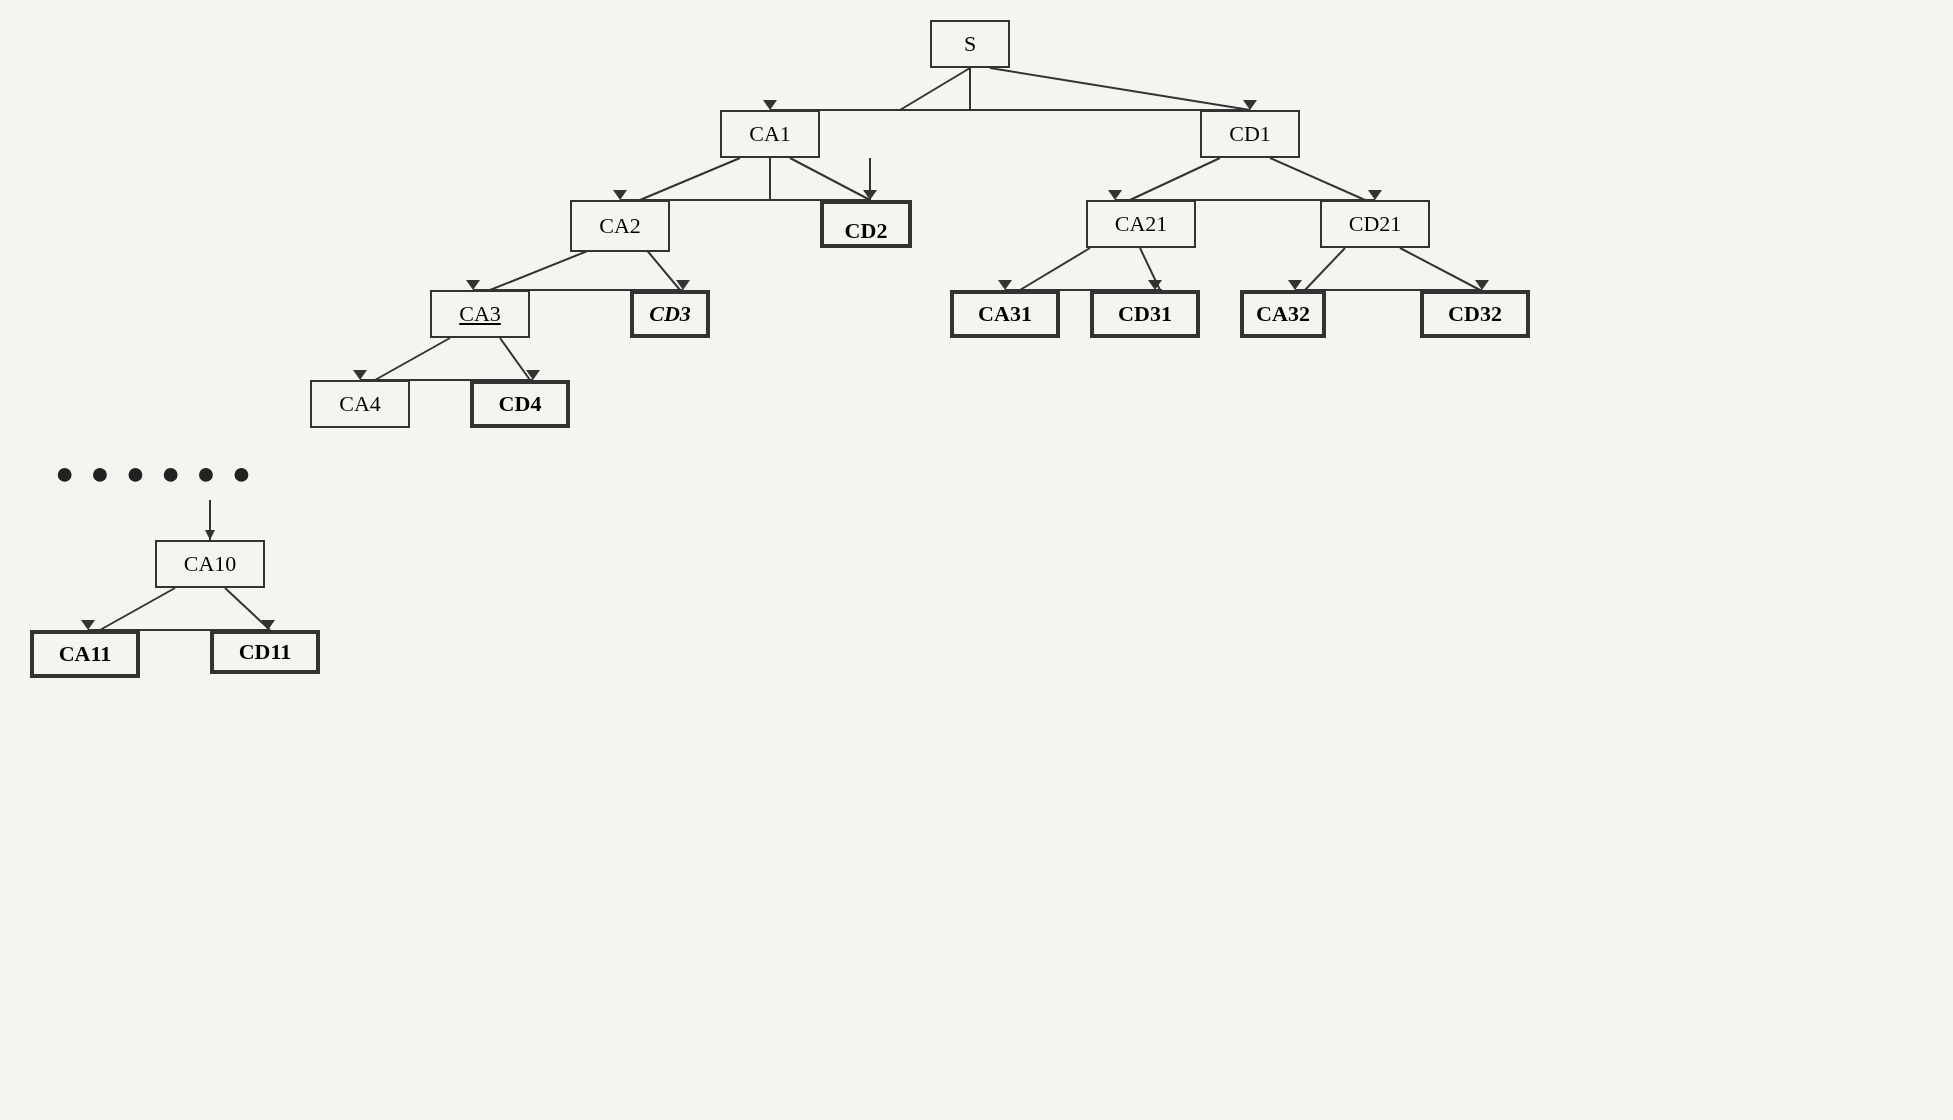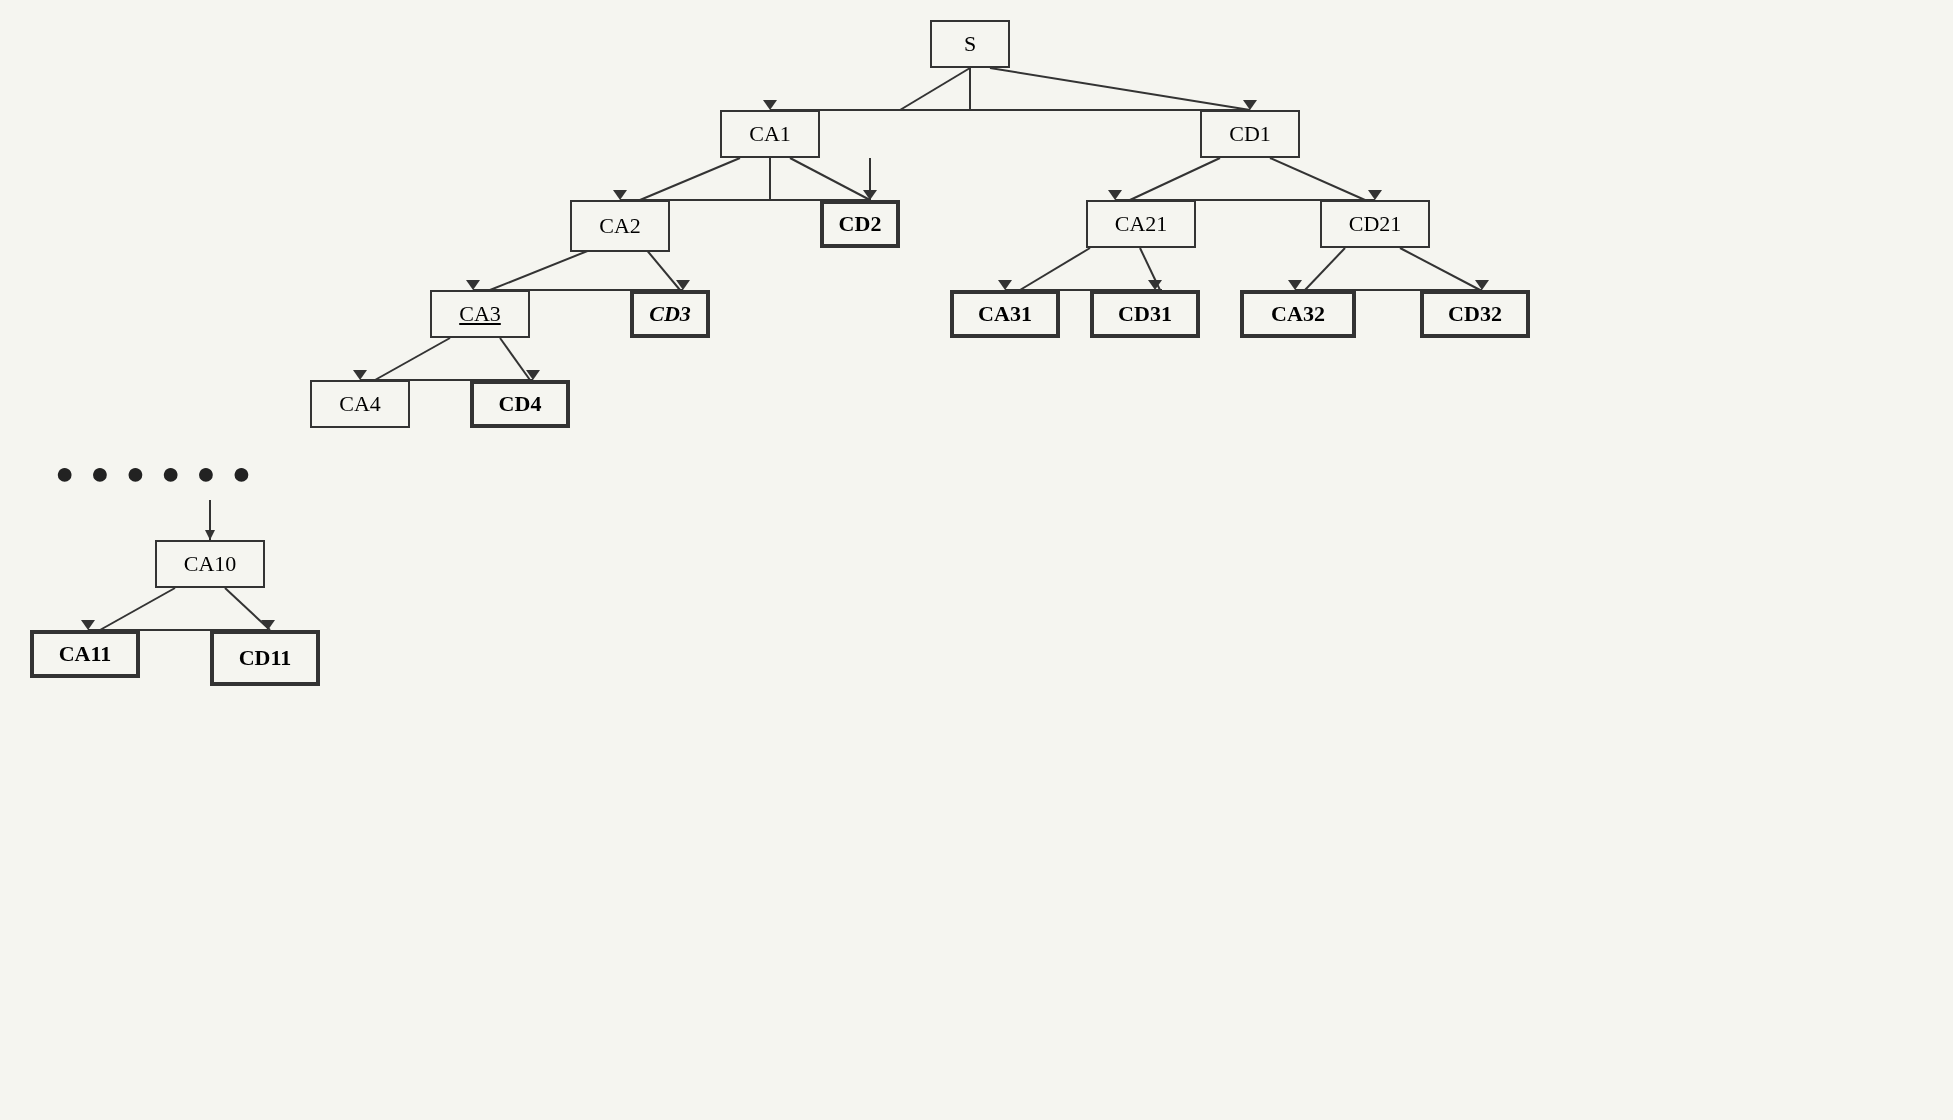--- a/index.html
+++ b/index.html
@@ -150,21 +150,21 @@
   </div>
 
   <div class="node" style="left:1200px; top:110px; width:100px; height:48px;">
     <span>CD1</span>
   </div>
 
   <div class="node" style="left:570px; top:200px; width:100px; height:52px;">
     <span>CA2</span>
   </div>
 
-  <div class="node bold" style="left:820px; top:200px; width:80px; height:48px;">
+  <div class="node bold" style="left:820px; top:200px; width:92px; height:48px;align-items:flex-end;">
     <span>CD2</span>
   </div>
 
   <div class="node" style="left:1060px; top:200px; width:110px; height:48px;margin-left:26px;">
     <span>CA21</span>
   </div>
 
   <div class="node" style="left:1320px; top:200px; width:110px; height:48px;">
     <span>CD21</span>
   </div>
@@ -178,21 +178,21 @@
   </div>
 
   <div class="node bold" style="left:950px; top:290px; width:110px; height:48px;">
     <span>CA31</span>
   </div>
 
   <div class="node bold" style="left:1090px; top:290px; width:110px; height:48px;">
     <span>CD31</span>
   </div>
 
-  <div class="node bold" style="left:1240px; top:290px; width:116px; height:48px;text-align:right;">
+  <div class="node bold" style="left:1240px; top:290px; width:86px; height:48px;text-align:right;">
     <span>CA32</span>
   </div>
 
   <div class="node bold" style="left:1420px; top:290px; width:110px; height:48px;">
     <span>CD32</span>
   </div>
 
   <div class="node" style="left:310px; top:380px; width:100px; height:48px;">
     <span>CA4</span>
   </div>
@@ -206,16 +206,16 @@
   </div>
 
   <div class="node" style="left:155px; top:540px; width:110px; height:48px;">
     <span>CA10</span>
   </div>
 
   <div class="node bold" style="left:30px; top:630px; width:110px; height:48px;">
     <span>CA11</span>
   </div>
 
-  <div class="node bold" style="left:210px; top:630px; width:110px; height:56px;">
+  <div class="node bold" style="left:210px; top:630px; width:110px; height:44px;">
     <span>CD11</span>
   </div>
 </div>
 
 </body></html>

